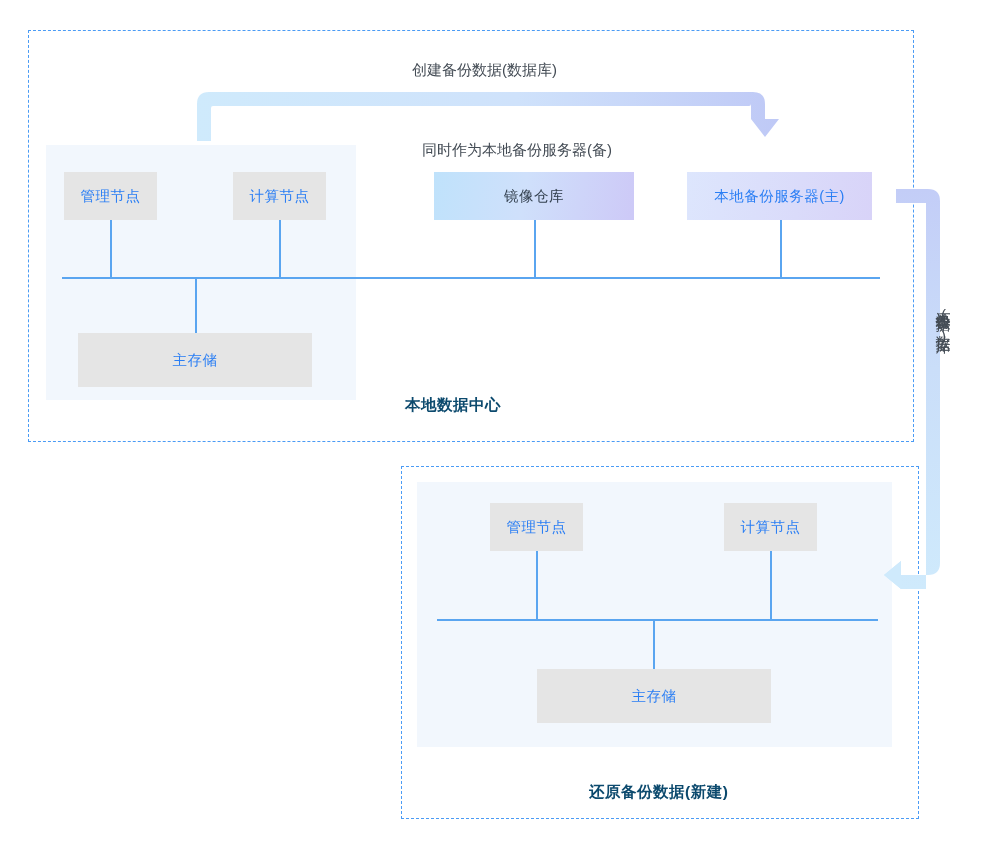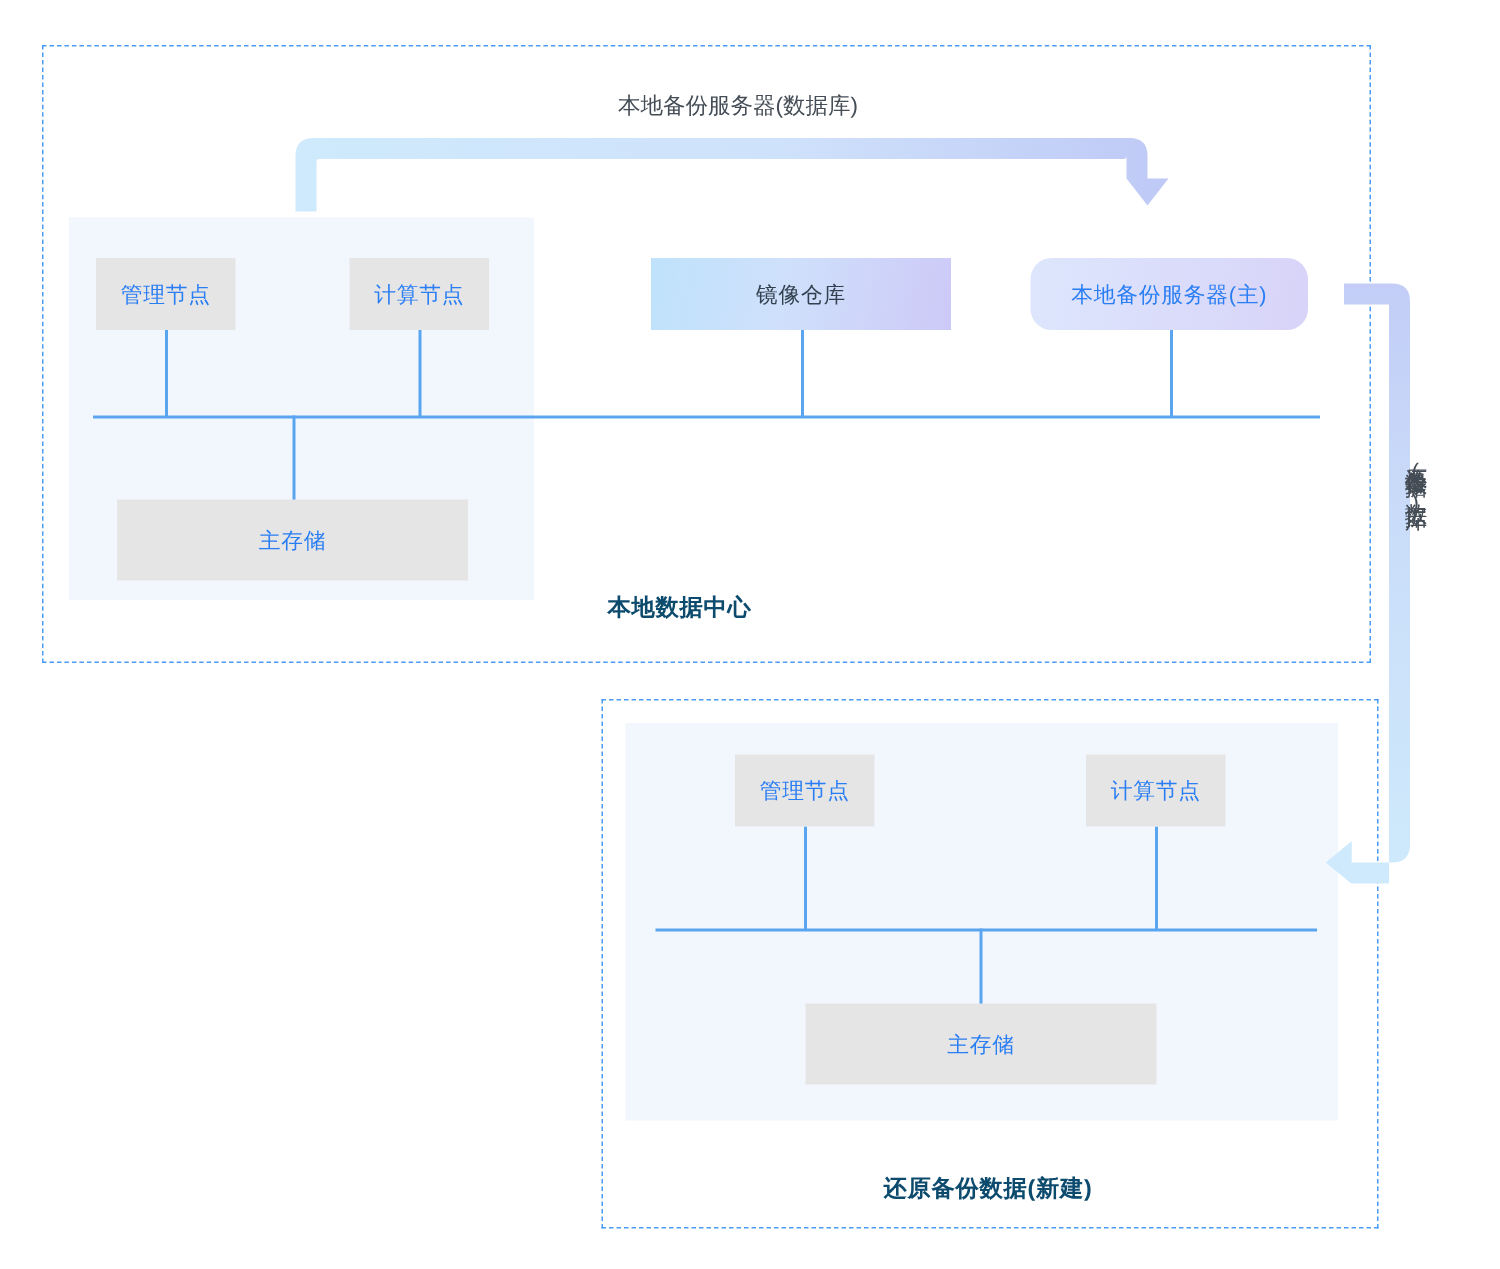--- a/index.html
+++ b/index.html
@@ -43,21 +43,21 @@
     display: flex;
     align-items: center;
     justify-content: center;
     color: #2a7ef4;
     font-size: 14.5px;
     letter-spacing: 0.5px;
     white-space: nowrap;
   }
   .node.plain   { background: #e5e5e5; }
   .node.gradmix { background: linear-gradient(100deg, #bfe2fb 0%, #cfe0fb 45%, #cdc9f7 100%); color: #33404f; }
-  .node.gradlav { background: linear-gradient(100deg, #dde6fd 0%, #dadbfa 60%, #d8d3f8 100%); border-radius: 14px; }
+  .node.gradlav { background: linear-gradient(100deg, #dde6fd 0%, #dadbfa 60%, #d8d3f8 100%); }
 
   
   #node-mgmt-upper    { left: 64px;  top: 172px; width: 93px;  height: 48px; }
   #node-compute-upper { left: 233px; top: 172px; width: 93px;  height: 48px; }
   #node-storage-upper { left: 78px;  top: 333px; width: 234px; height: 54px; }
   #node-registry      { left: 434px; top: 172px; width: 200px; height: 48px; }
   #node-backup-srv    { left: 687px; top: 172px; width: 185px; height: 48px; }
 
   
   #node-mgmt-lower    { left: 490px; top: 503px; width: 93px;  height: 48px; }
@@ -207,22 +207,23 @@
                L 901,589
                L 926,589
                Q 926,589 926,587
                L 926,203
                Q 926,203 924,203
                L 896,203 Z" fill="url(#gradRight)"></path>
       <path d="M 884,575 L 901,561 L 901,589 Z" fill="#cfeafc"></path>
     </g>
   </svg>
 
-  <div class="label" id="label-create-backup">本地备份服务器(数据库)</div>
-
+  <div class="label" id="label-create-backup">创建备份数据(数据库)</div>
+
+  <div class="label" id="label-also-secondary">同时作为本地备份服务器(备)</div>
 
   <div id="label-restore-backup">还原备份数据(数据库)</div>
 
   <div class="dc-title" id="title-dc-upper">本地数据中心</div>
 
   <div class="dc-title" id="title-dc-lower">还原备份数据(新建)</div>
 
 </div>
 
 </body></html>

